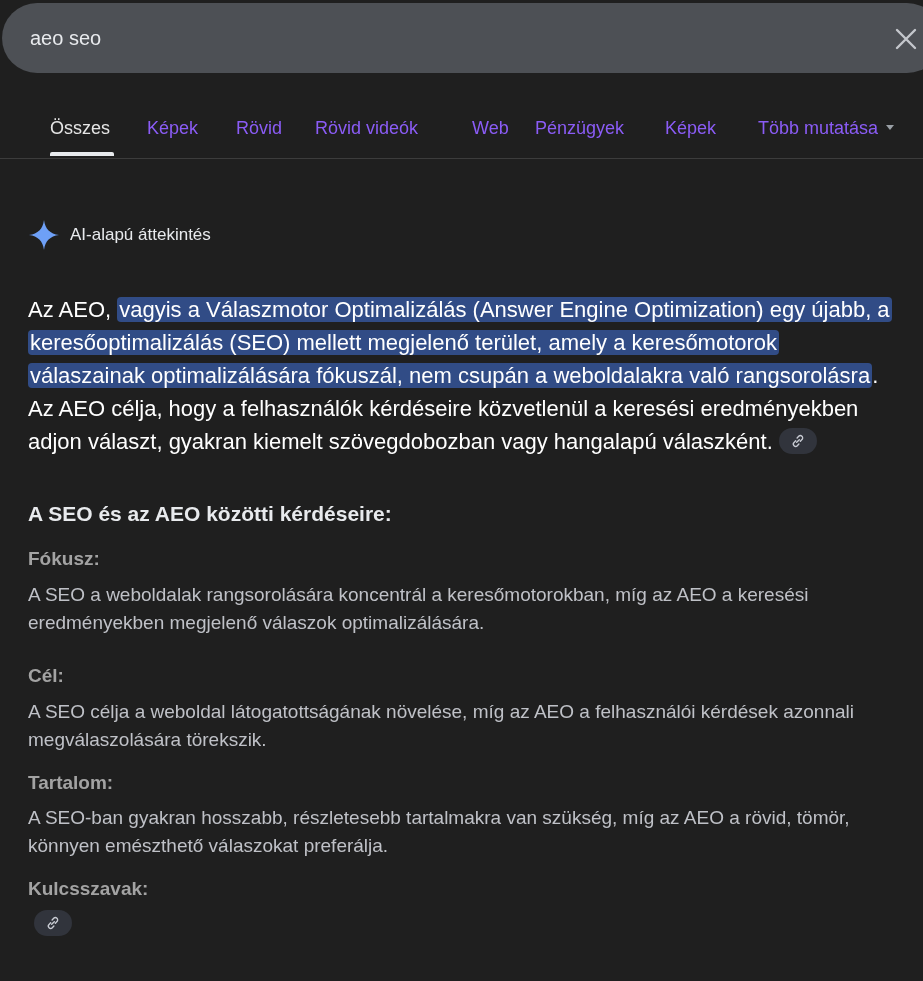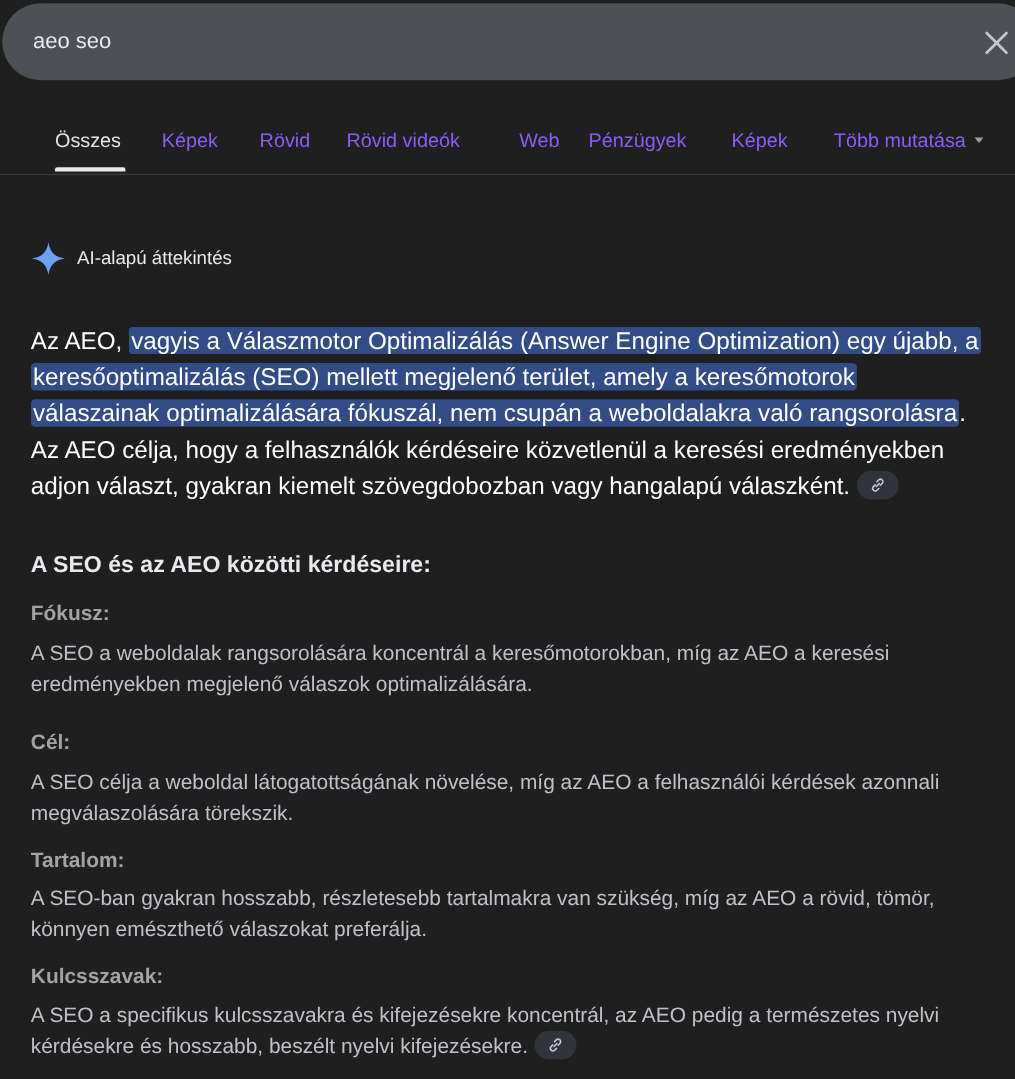--- a/index.html
+++ b/index.html
@@ -93,18 +93,18 @@
 <div class="item-body" style="top:581px">A SEO a weboldalak rangsorolására koncentrál a keresőmotorokban, míg az AEO a keresési eredményekben megjelenő válaszok optimalizálására.</div>
 
 <div class="item-title" style="top:665px">Cél:</div>
 <div class="item-body" style="top:698px">A SEO célja a weboldal látogatottságának növelése, míg az AEO a felhasználói kérdések azonnali megválaszolására törekszik.</div>
 
 <div class="item-title" style="top:772px">Tartalom:</div>
 <div class="item-body" style="top:804px">A SEO-ban gyakran hosszabb, részletesebb tartalmakra van szükség, míg az AEO a rövid, tömör, könnyen emészthető válaszokat preferálja.</div>
 
 <div class="item-title" style="top:878px">Kulcsszavak:</div>
 <div class="item-body" style="top:910px">
-  <span>A SEO a specifikus kulcsszavakra és kifejezésekre koncentrál, az AEO pedig a természetes nyelvi kérdésekre és hosszabb, beszélt nyelvi kifejezésekre.</span><span class="link-chip">
+  <span class="link-chip">
       <svg width="14" height="14" viewBox="0 0 16 16">
         <path d="M9.5 6.5 L6.5 9.5 M7 4.5 L8.8 2.7 a2.6 2.6 0 0 1 3.7 3.7 L10.7 8.2 M9 11.5 L7.2 13.3 a2.6 2.6 0 0 1 -3.7 -3.7 L5.3 7.8" stroke="#c9ccd4" stroke-width="1.6" fill="none" stroke-linecap="round"></path>
       </svg>
     </span>
 </div>
 
 </body></html>

